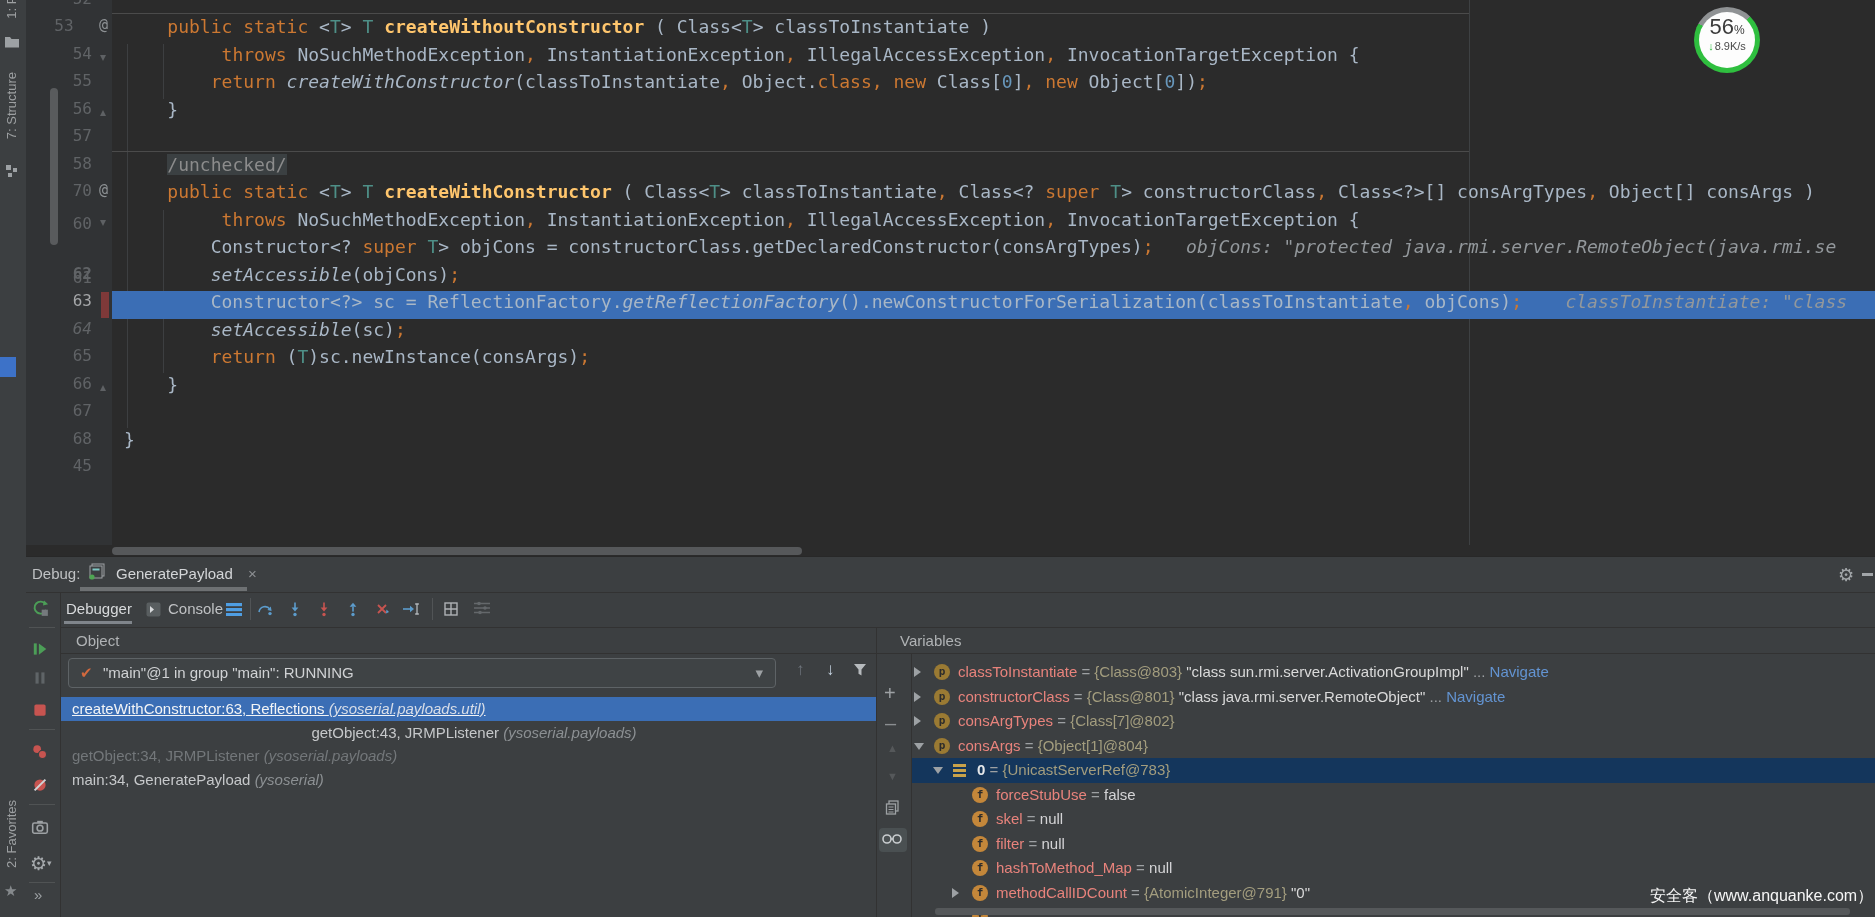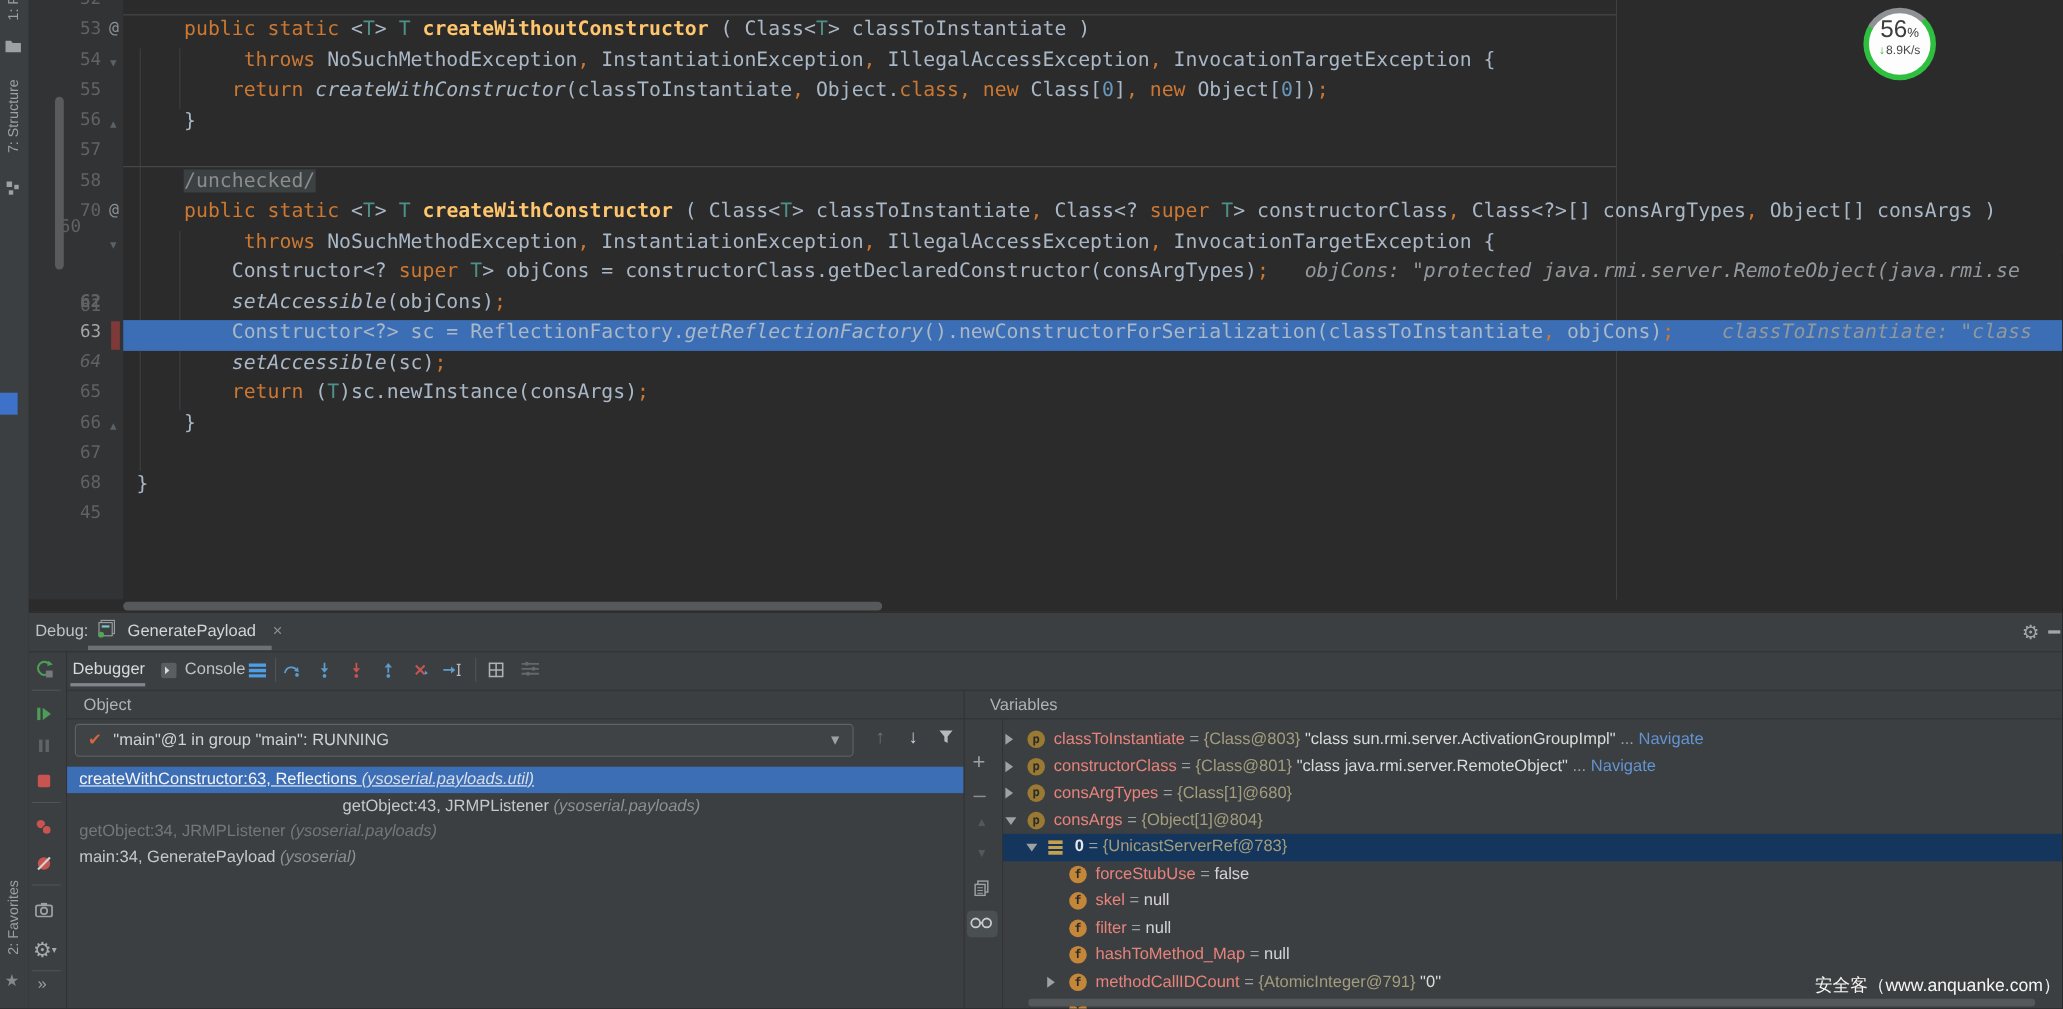--- a/index.html
+++ b/index.html
@@ -113,40 +113,40 @@
 
   <div class="gutterbg"></div>
   <div class="marginline"></div>
   <div class="iguide" style="left:127px;top:44px;height:384px"></div>
   <div class="iguide" style="left:163px;top:44px;height:55px"></div>
   <div class="iguide" style="left:163px;top:210px;height:163px"></div>
   <div id="editor-layer">
       <div class="lnum" style="top: -11.5px;">52</div>
       <div class="cline" style="top: -11.5px;"></div>
       <div class="msep" style="top: 13px;"></div>
-      <div class="lnum" style="top: 16px;">53</div>
+      <div class="lnum" style="top: 16px; text-align: center;">53</div>
       <span class="gat" style="top: 16px;">@</span>
       <div class="cline" style="top: 16px;"><span class="s-pl">    </span><span class="s-kw">public static </span><span class="s-pl">&lt;</span><span class="s-tp">T</span><span class="s-pl">&gt; </span><span class="s-tp">T</span><span class="s-pl"> </span><span class="s-md">createWithoutConstructor</span><span class="s-pl"> ( Class&lt;</span><span class="s-tp">T</span><span class="s-pl">&gt; classToInstantiate )</span></div>
       <div class="lnum" style="top: 43.5px;">54</div>
       <span class="gfold" style="top: 43.5px;">▾</span>
       <div class="cline" style="top: 43.5px;"><span class="s-pl">         </span><span class="s-kw">throws </span><span class="s-pl">NoSuchMethodException</span><span class="s-kw">, </span><span class="s-pl">InstantiationException</span><span class="s-kw">, </span><span class="s-pl">IllegalAccessException</span><span class="s-kw">, </span><span class="s-pl">InvocationTargetException {</span></div>
       <div class="lnum" style="top: 71px;">55</div>
       <div class="cline" style="top: 71px;"><span class="s-pl">        </span><span class="s-kw">return </span><span class="s-mi">createWithConstructor</span><span class="s-pl">(classToInstantiate</span><span class="s-kw">, </span><span class="s-pl">Object.</span><span class="s-kw">class</span><span class="s-kw">, </span><span class="s-kw">new </span><span class="s-pl">Class[</span><span class="s-num">0</span><span class="s-pl">]</span><span class="s-kw">, </span><span class="s-kw">new </span><span class="s-pl">Object[</span><span class="s-num">0</span><span class="s-pl">])</span><span class="s-kw">;</span></div>
       <div class="lnum" style="top: 98.5px;">56</div>
       <span class="gfold" style="top: 98.5px;">▴</span>
       <div class="cline" style="top: 98.5px;"><span class="s-pl">    }</span></div>
       <div class="lnum" style="top: 126px;">57</div>
       <div class="cline" style="top: 126px;"></div>
       <div class="msep" style="top: 150.5px;"></div>
       <div class="lnum" style="top: 153.5px;">58</div>
       <div class="cline" style="top: 153.5px;"><span class="s-pl">    </span><span class="s-cm">/unchecked/</span></div>
       <div class="lnum" style="top: 181px;">70</div>
       <span class="gat" style="top: 181px;">@</span>
       <div class="cline" style="top: 181px;"><span class="s-pl">    </span><span class="s-kw">public static </span><span class="s-pl">&lt;</span><span class="s-tp">T</span><span class="s-pl">&gt; </span><span class="s-tp">T</span><span class="s-pl"> </span><span class="s-md">createWithConstructor</span><span class="s-pl"> ( Class&lt;</span><span class="s-tp">T</span><span class="s-pl">&gt; classToInstantiate</span><span class="s-kw">, </span><span class="s-pl">Class&lt;? </span><span class="s-kw">super </span><span class="s-tp">T</span><span class="s-pl">&gt; constructorClass</span><span class="s-kw">, </span><span class="s-pl">Class&lt;?&gt;[] consArgTypes</span><span class="s-kw">, </span><span class="s-pl">Object[] consArgs )</span></div>
-      <div class="lnum" style="top: 196px; text-align: center;">60</div>
+      <div class="lnum" style="top: 214px;">60</div>
       <span class="gfold" style="top: 208.5px;">▾</span>
       <div class="cline" style="top: 208.5px;"><span class="s-pl">         </span><span class="s-kw">throws </span><span class="s-pl">NoSuchMethodException</span><span class="s-kw">, </span><span class="s-pl">InstantiationException</span><span class="s-kw">, </span><span class="s-pl">IllegalAccessException</span><span class="s-kw">, </span><span class="s-pl">InvocationTargetException {</span></div>
       <div class="lnum" style="top: 236px; margin-top: 32px;">61</div>
       <div class="cline" style="top: 236px;"><span class="s-pl">        Constructor&lt;? </span><span class="s-kw">super </span><span class="s-tp">T</span><span class="s-pl">&gt; objCons = constructorClass.getDeclaredConstructor(consArgTypes)</span><span class="s-kw">;</span><span class="s-pl">   </span><span class="s-hint">objCons: "protected java.rmi.server.RemoteObject(java.rmi.se</span></div>
       <div class="lnum" style="top: 263.5px; font-weight: bold;">62</div>
       <div class="cline" style="top: 263.5px;"><span class="s-pl">        </span><span class="s-mi">setAccessible</span><span class="s-pl">(objCons)</span><span class="s-kw">;</span></div>
       <div class="hl" style="top: 291px;"></div>
       <div class="bpmark" style="top: 292px;"></div>
       <div class="lnum cur" style="top: 291px;">63</div>
       <div class="cline" style="top: 291px;"><span class="s-pl">        Constructor&lt;?&gt; sc = ReflectionFactory.</span><span class="s-mi">getReflectionFactory</span><span class="s-pl">().newConstructorForSerialization(classToInstantiate</span><span class="s-kw">, </span><span class="s-pl">objCons)</span><span class="s-kw">;</span><span class="s-pl">    </span><span class="s-hint">classToInstantiate: "class</span></div>
@@ -371,21 +371,21 @@
         <span class="vtext" style="left: 47px;"><span class="vname">classToInstantiate</span><span class="veq"> = </span><span class="vref">{Class@803} </span><span class="vstr">"class sun.rmi.server.ActivationGroupImpl" </span><span class="vmore">... </span><span class="vlink">Navigate</span></span>
       </div>
       <div class="vrow" style="top: 684.5px;">
         <span class="tw collapsed" style="left: 3px;"></span>
         <span class="vic pic" style="left: 23px;">p</span>
         <span class="vtext" style="left: 47px;"><span class="vname">constructorClass</span><span class="veq"> = </span><span class="vref">{Class@801} </span><span class="vstr">"class java.rmi.server.RemoteObject" </span><span class="vmore">... </span><span class="vlink">Navigate</span></span>
       </div>
       <div class="vrow" style="top: 709px;">
         <span class="tw collapsed" style="left: 3px;"></span>
         <span class="vic pic" style="left: 23px;">p</span>
-        <span class="vtext" style="left: 47px;"><span class="vname">consArgTypes</span><span class="veq"> = </span><span class="vref">{Class[1]@680}</span></span>
+        <span class="vtext" style="left: 47px;"><span class="vname">consArgTypes</span><span class="veq"> = </span><span class="vref">{Class[7]@802}</span></span>
       </div>
       <div class="vrow" style="top: 733.5px;">
         <span class="tw expanded" style="left: 3px;"></span>
         <span class="vic pic" style="left: 23px;">p</span>
         <span class="vtext" style="left: 47px;"><span class="vname">consArgs</span><span class="veq"> = </span><span class="vref">{Object[1]@804}</span></span>
       </div>
       <div class="vrow vsel" style="top: 758px;">
         <span class="tw expanded" style="left: 22px;"></span>
         <span class="aicon" style="left: 42px;"></span>
         <span class="vtext" style="left: 66px;"><span class="vname wname">0</span><span class="veq"> = </span><span class="vref">{UnicastServerRef@783}</span></span>

